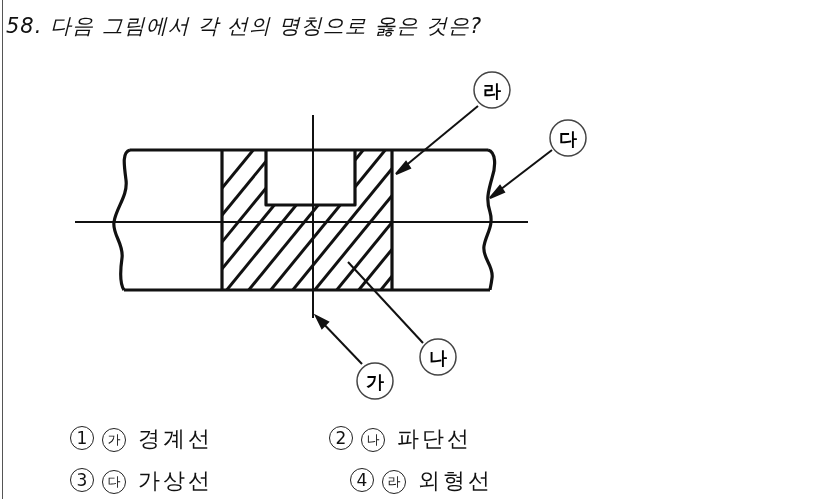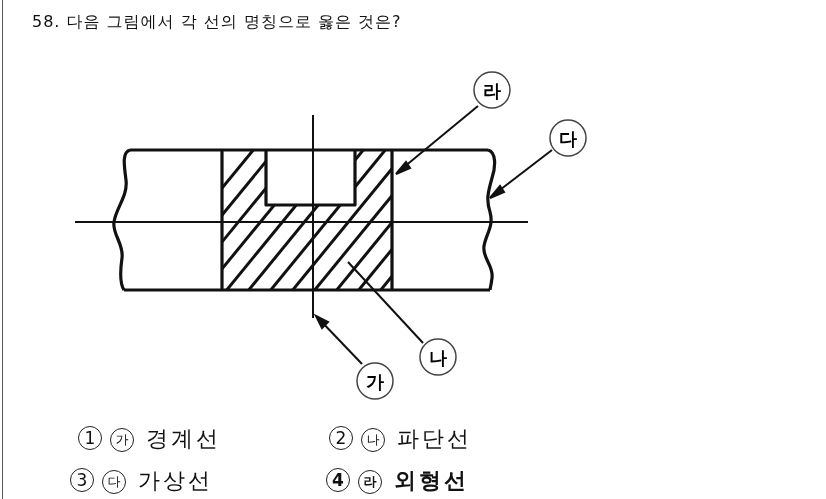--- a/index.html
+++ b/index.html
@@ -1,33 +1,33 @@
 <!DOCTYPE html>
 <html><head>
   <meta charset="utf-8">
   <style>
     html, body { margin: 0; padding: 0; background: #ffffff; }
     body { width: 826px; height: 499px; position: relative; overflow: hidden;
            font-family: "DejaVu Sans", sans-serif; color: #111; }
     .frame-left { position: absolute; left: 2px; top: 0; width: 1px; height: 499px; background: #555; }
-    .question { position: absolute; left: 32px; top: 12px; font-size: 16px; letter-spacing: 1px;
-                white-space: nowrap; }
+    .question { position: absolute; left: 6px; top: 12px; font-size: 21px; letter-spacing: 1px;
+                white-space: nowrap; font-style: italic; }
     .figure { position: absolute; left: 0; top: 0; width: 826px; height: 420px; }
     .choices { position: absolute; left: 70px; top: 424px; width: 520px; }
     .choice { position: absolute; font-size: 22px; white-space: nowrap; letter-spacing: 3px; }
     .choice .num { display: inline-block; width: 22px; height: 22px; border: 1.3px solid #222;
                    border-radius: 50%; font-size: 17px; line-height: 22px; text-align: center;
                    letter-spacing: 0; vertical-align: 2px; margin-right: 8px; }
     .choice .mark { display: inline-block; width: 22px; height: 22px; border: 1.3px solid #222;
                     border-radius: 50%; font-size: 13px; line-height: 22px; text-align: center;
                     letter-spacing: 0; vertical-align: 2px; margin-right: 12px; }
-    .c1 { left: 8px; top: 0; }
+    .c1 { left: 0; top: 0; }
     .c2 { left: 259px; top: 0; }
     .c3 { left: 0; top: 42px; }
-    .c4 { left: 256px; top: 42px; font-weight: bold; }
+    .c4 { left: 280px; top: 42px; }
     svg text { font-family: "DejaVu Sans", sans-serif; }
   </style>
 </head>
 <body>
 
 <div class="frame-left"></div>
 
 <div class="question">58. 다음 그림에서 각 선의 명칭으로 옳은 것은?</div>
 
 <svg class="figure" viewBox="0 0 826 420" width="826" height="420">

